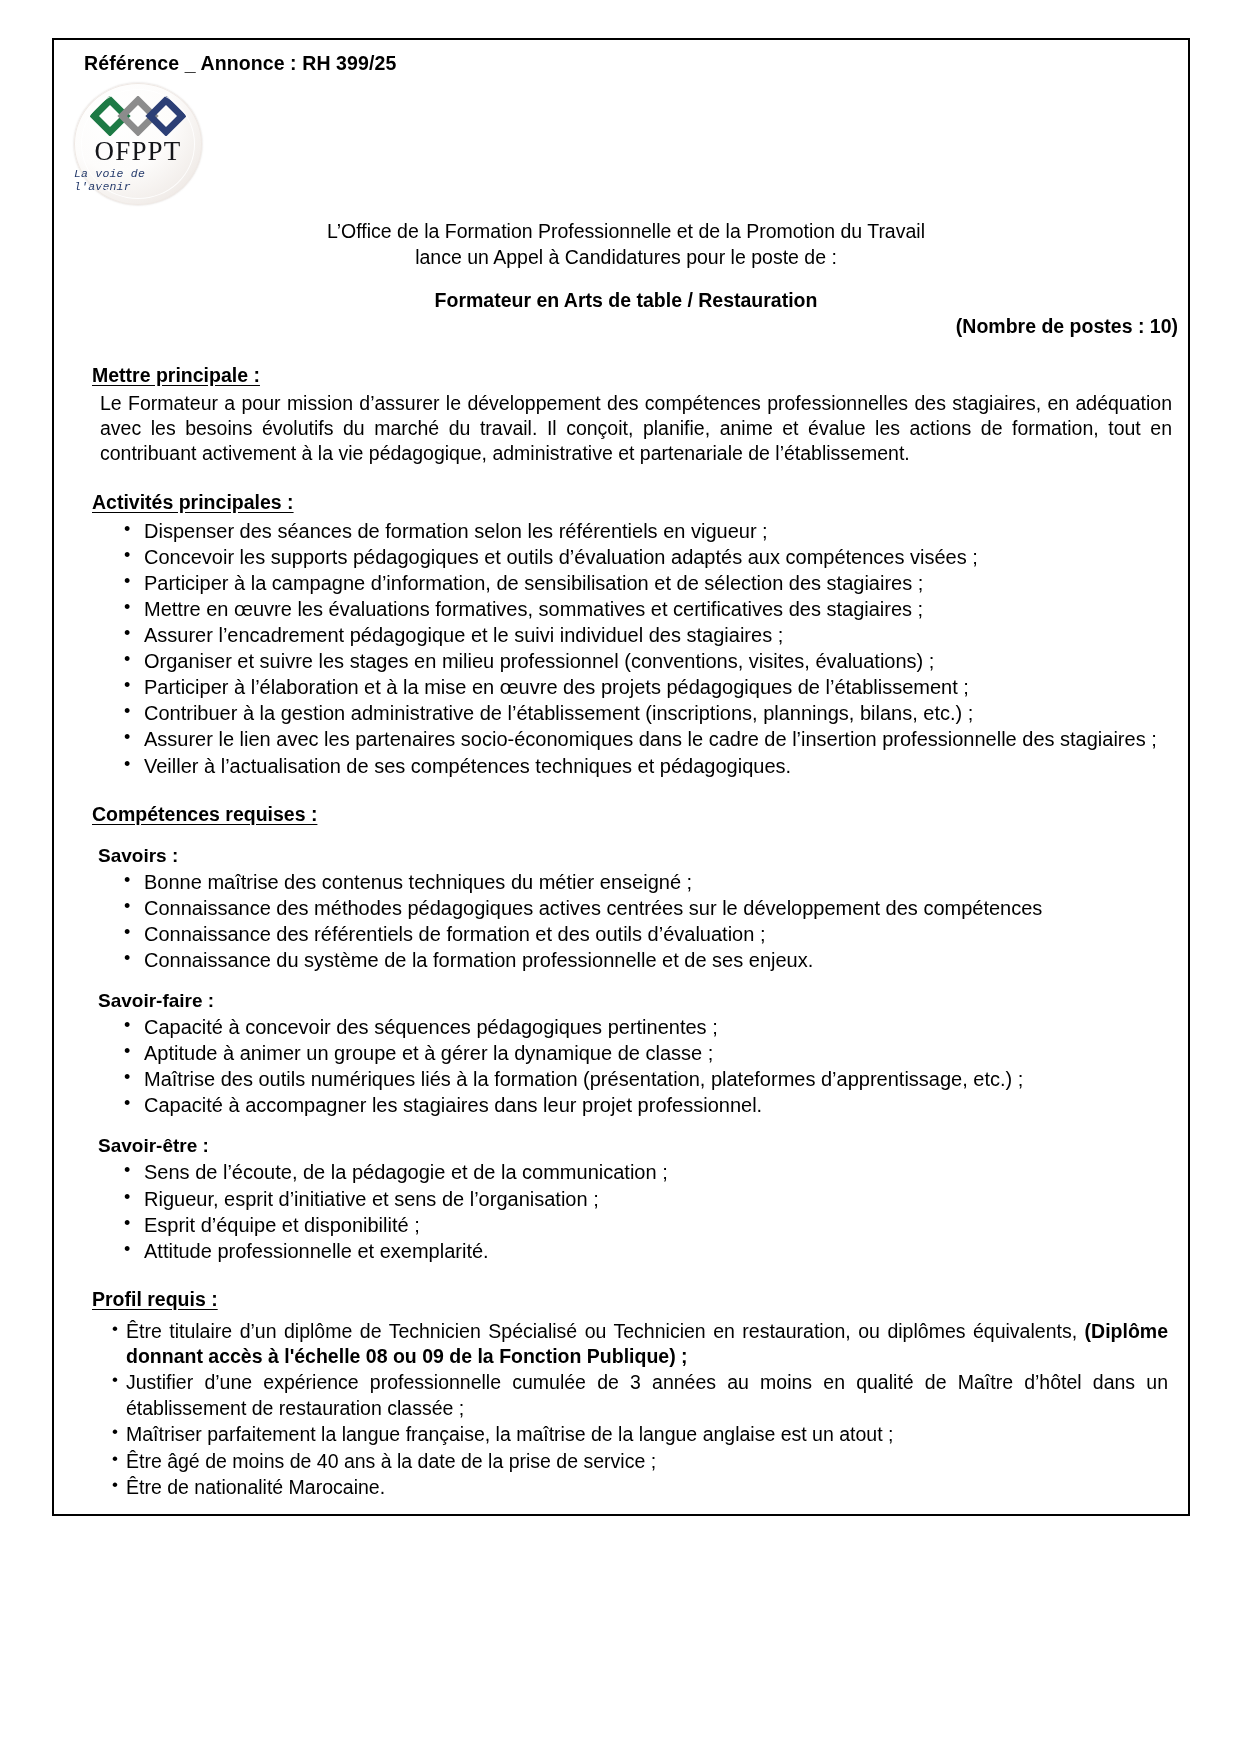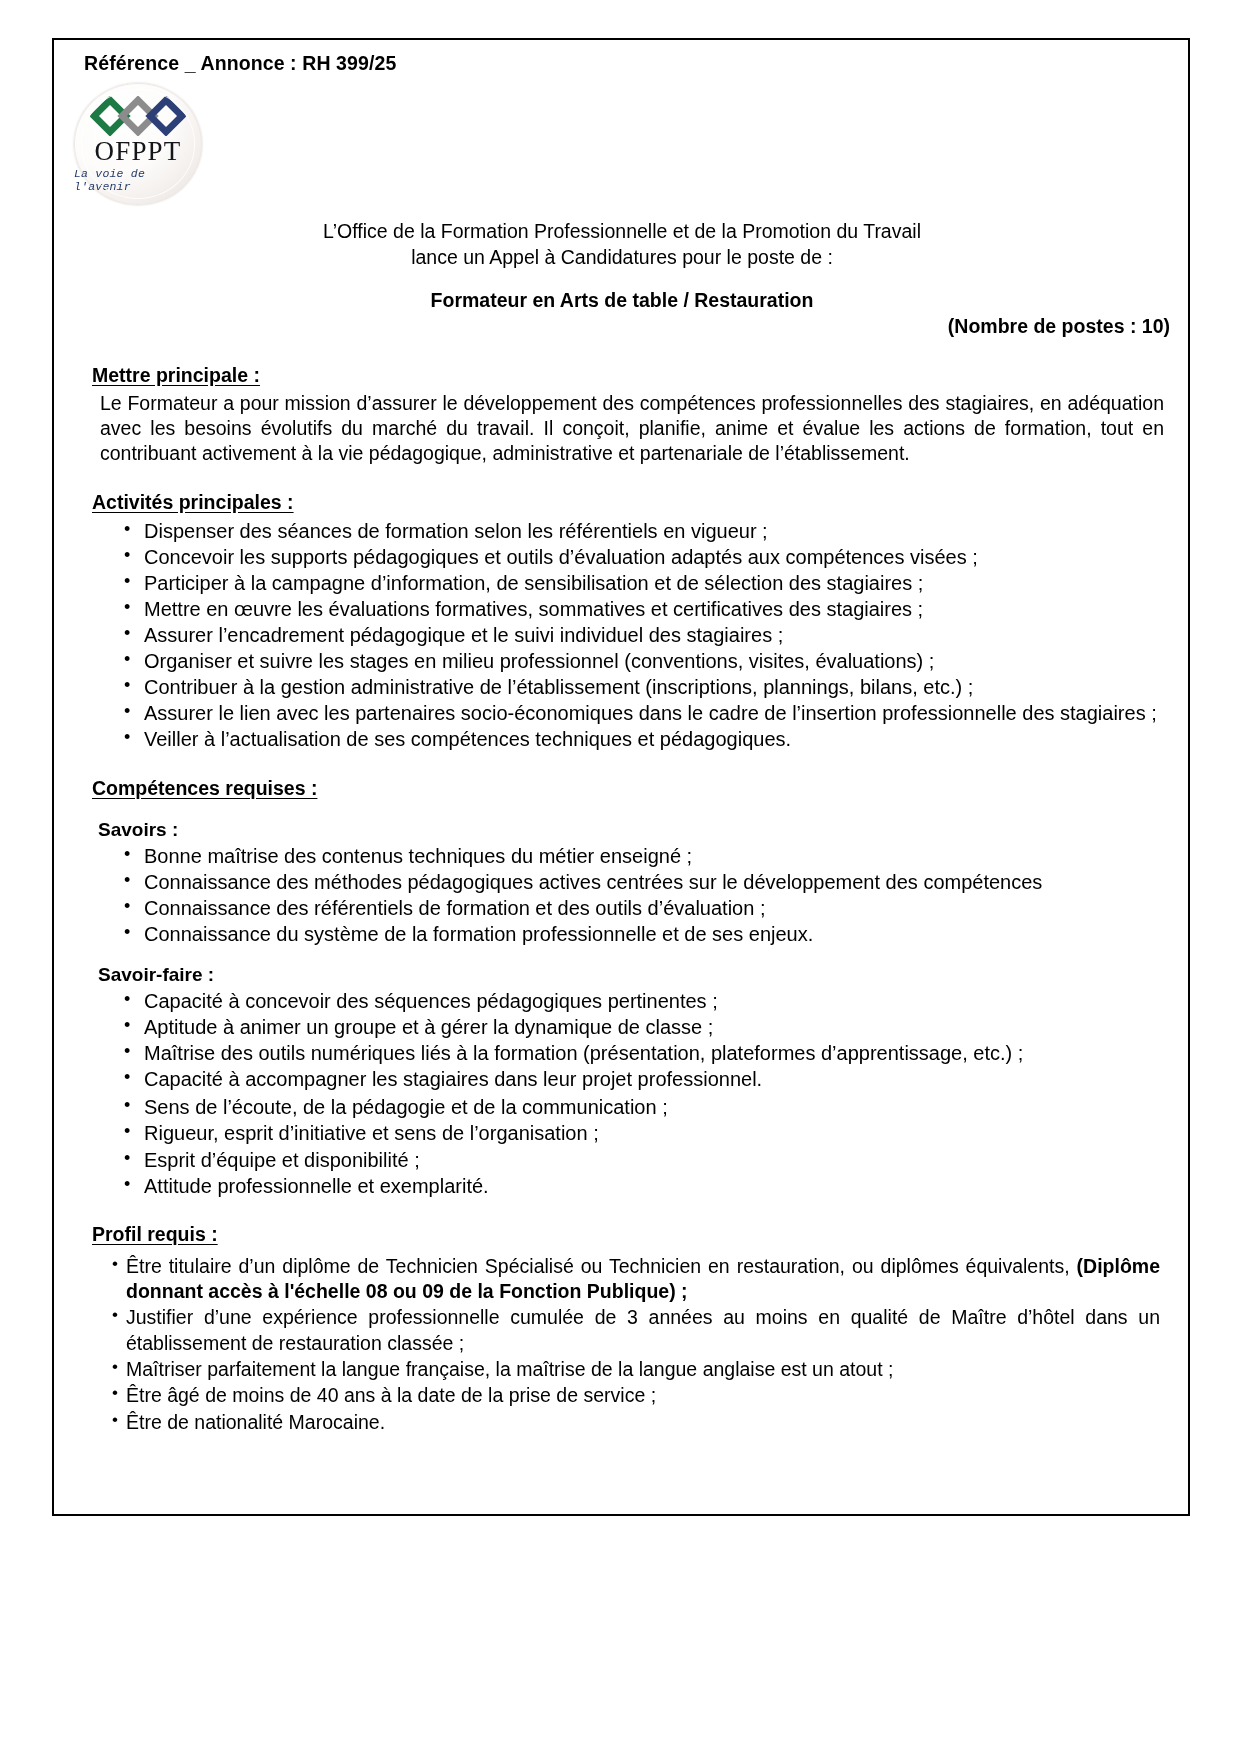--- a/index.html
+++ b/index.html
@@ -28,21 +28,21 @@
     border: 2px solid #000000;
     box-sizing: border-box;
   }
   #content {
     position: absolute;
     left: 52px;
     top: 38px;
     width: 1138px;
     height: 1634px;
     box-sizing: border-box;
-    padding: 14px 20px 10px 22px;
+    padding: 14px 12px 10px 22px;
   }
 
   .ref-line {
     font-size: 19.5px;
     font-weight: bold;
     letter-spacing: 0.1px;
     margin: 0 0 6px 10px;
   }
 
   
@@ -220,20 +220,21 @@
 
     <div class="section-row">
       <h2 class="section">Activités principales :</h2>
       <ul class="bullets">
         <li>Dispenser des séances de formation selon les référentiels en vigueur ;</li>
         <li>Concevoir les supports pédagogiques et outils d’évaluation adaptés aux compétences visées ;</li>
         <li>Participer à la campagne d’information, de sensibilisation et de sélection des stagiaires ;</li>
         <li>Mettre en œuvre les évaluations formatives, sommatives et certificatives des stagiaires ;</li>
         <li>Assurer l’encadrement pédagogique et le suivi individuel des stagiaires ;</li>
         <li>Organiser et suivre les stages en milieu professionnel (conventions, visites, évaluations) ;</li>
+        <li>Participer à l’élaboration et à la mise en œuvre des projets pédagogiques de l’établissement ;</li>
         <li>Contribuer à la gestion administrative de l’établissement (inscriptions, plannings, bilans, etc.) ;</li>
         <li>Assurer le lien avec les partenaires socio-économiques dans le cadre de l’insertion professionnelle des stagiaires ;</li>
         <li>Veiller à l’actualisation de ses compétences techniques et pédagogiques.</li>
       </ul>
     </div>
 
     <div class="section-row">
       <h2 class="section">Compétences requises :</h2>
 
       <h3 class="sub">Savoirs :</h3>
@@ -245,20 +246,21 @@
       </ul>
 
       <h3 class="sub">Savoir-faire :</h3>
       <ul class="bullets">
         <li>Capacité à concevoir des séquences pédagogiques pertinentes ;</li>
         <li>Aptitude à animer un groupe et à gérer la dynamique de classe ;</li>
         <li>Maîtrise des outils numériques liés à la formation (présentation, plateformes d’apprentissage, etc.) ;</li>
         <li>Capacité à accompagner les stagiaires dans leur projet professionnel.</li>
       </ul>
 
+      <h3 class="sub">Savoir-être :</h3>
       <ul class="bullets">
         <li>Sens de l’écoute, de la pédagogie et de la communication ;</li>
         <li>Rigueur, esprit d’initiative et sens de l’organisation ;</li>
         <li>Esprit d’équipe et disponibilité ;</li>
         <li>Attitude professionnelle et exemplarité.</li>
       </ul>
     </div>
 
     <div class="section-row">
       <h2 class="section">Profil requis :</h2>

